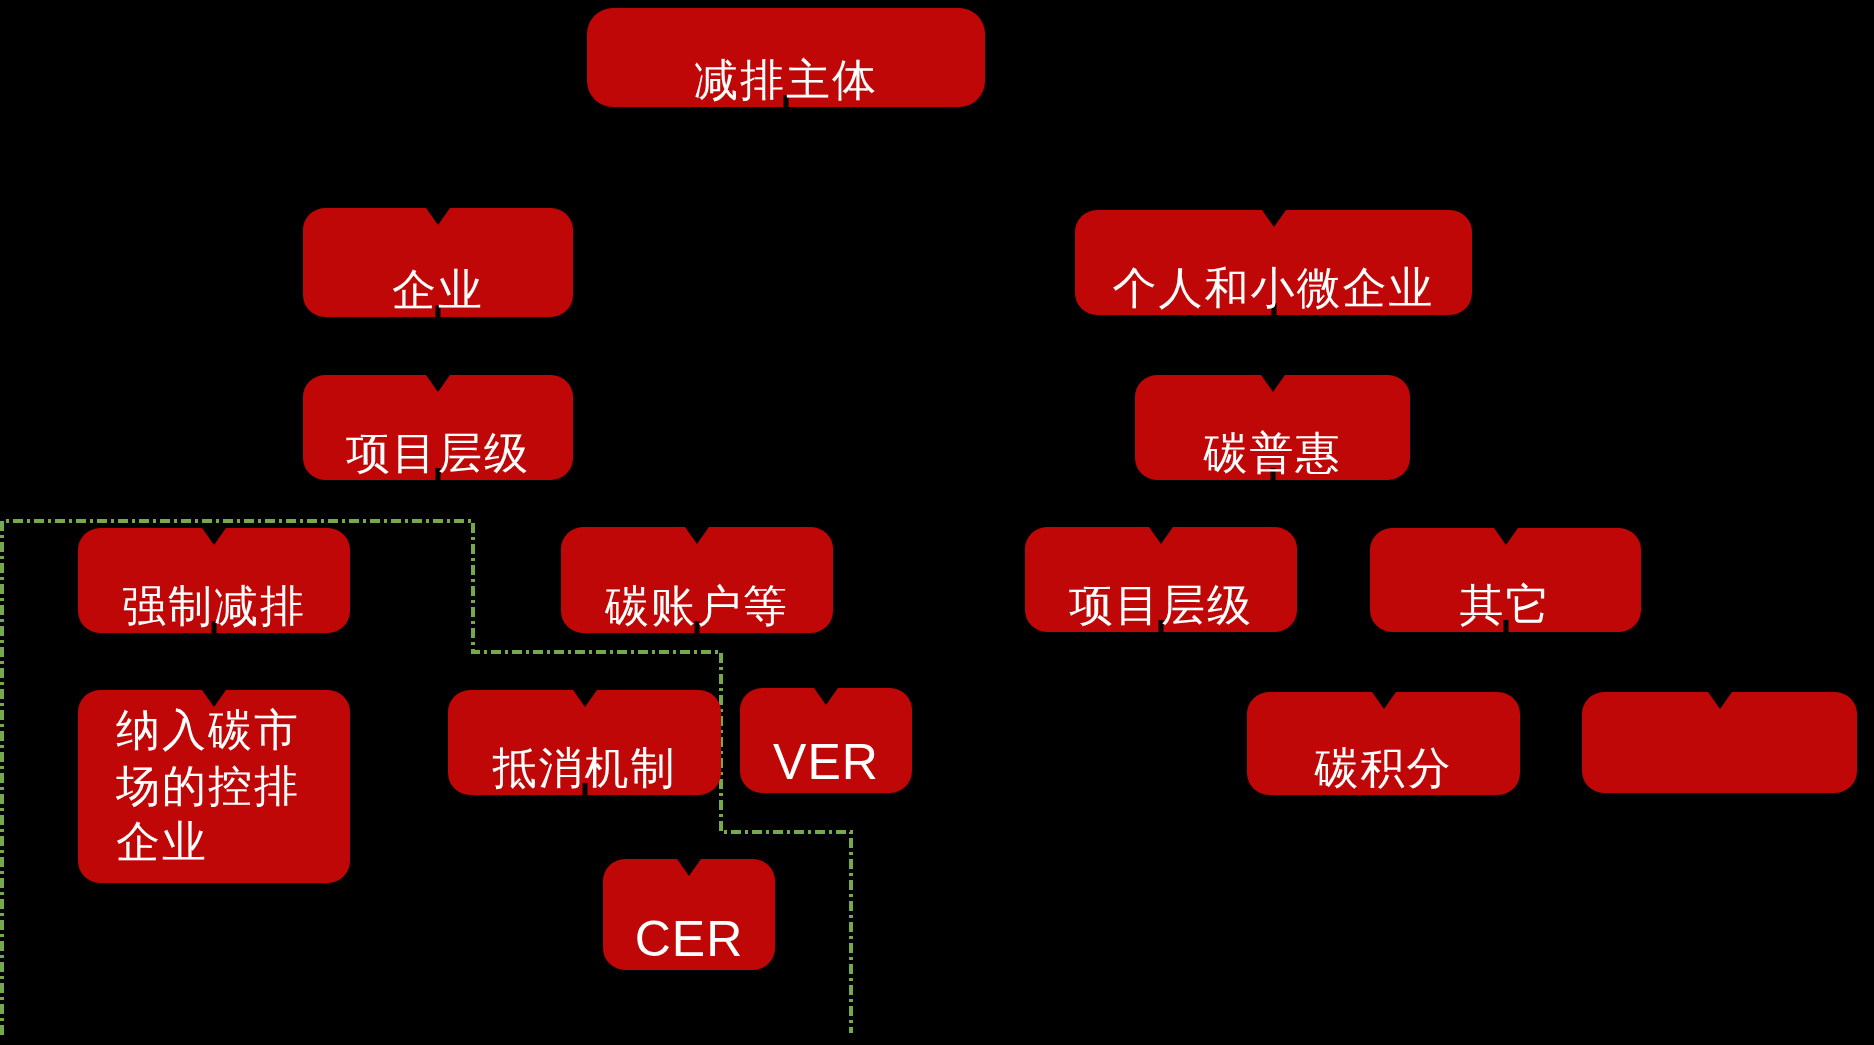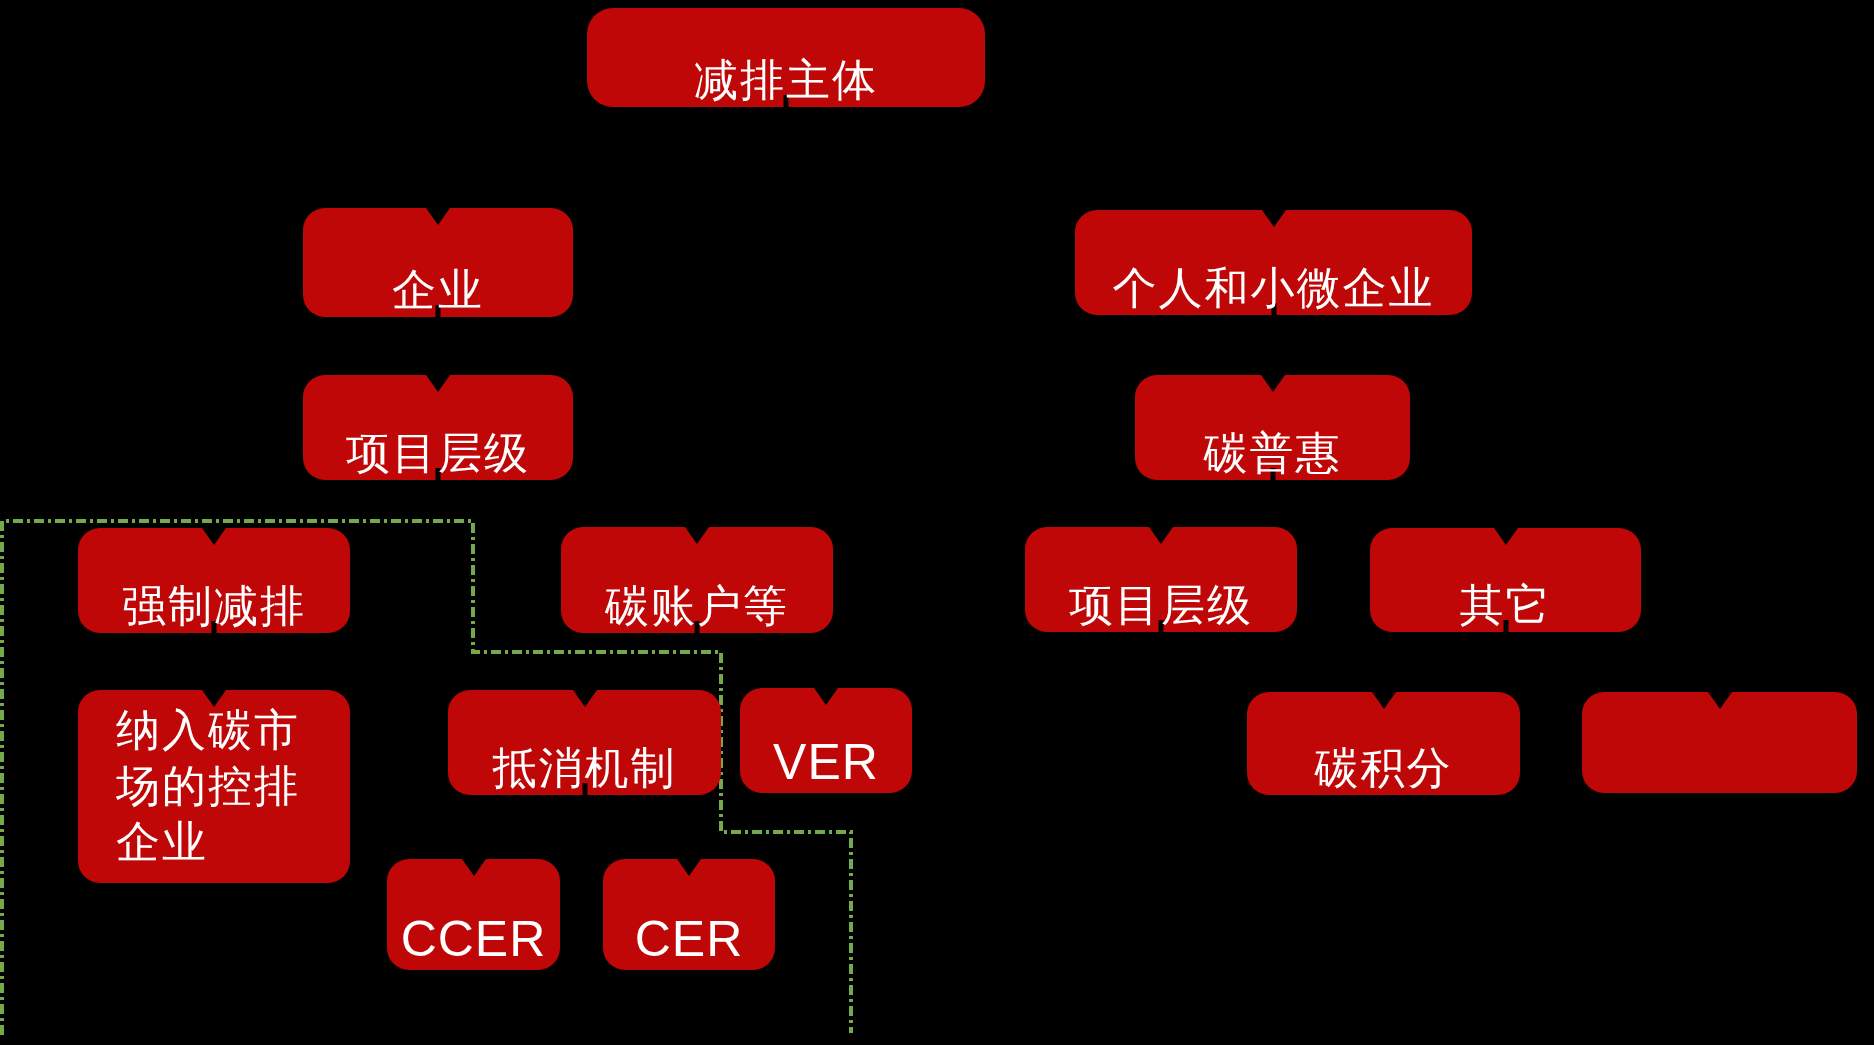--- a/index.html
+++ b/index.html
@@ -165,23 +165,19 @@
 
   <div class="node n-carbon-credits">
     <span class="notch"></span>
     <span class="label">碳积分</span>
   </div>
 
   <div class="node n-carbon-accounts">
     <span class="notch"></span>
   </div>
 
-  <div class="node n-ccer latin">
-    <span class="notch"></span>
-    <span class="label">CCER</span>
-  </div>
 
   <div class="node n-cer latin">
     <span class="notch"></span>
     <span class="label">CER</span>
   </div>
 
 </div>
 
 </body></html>

